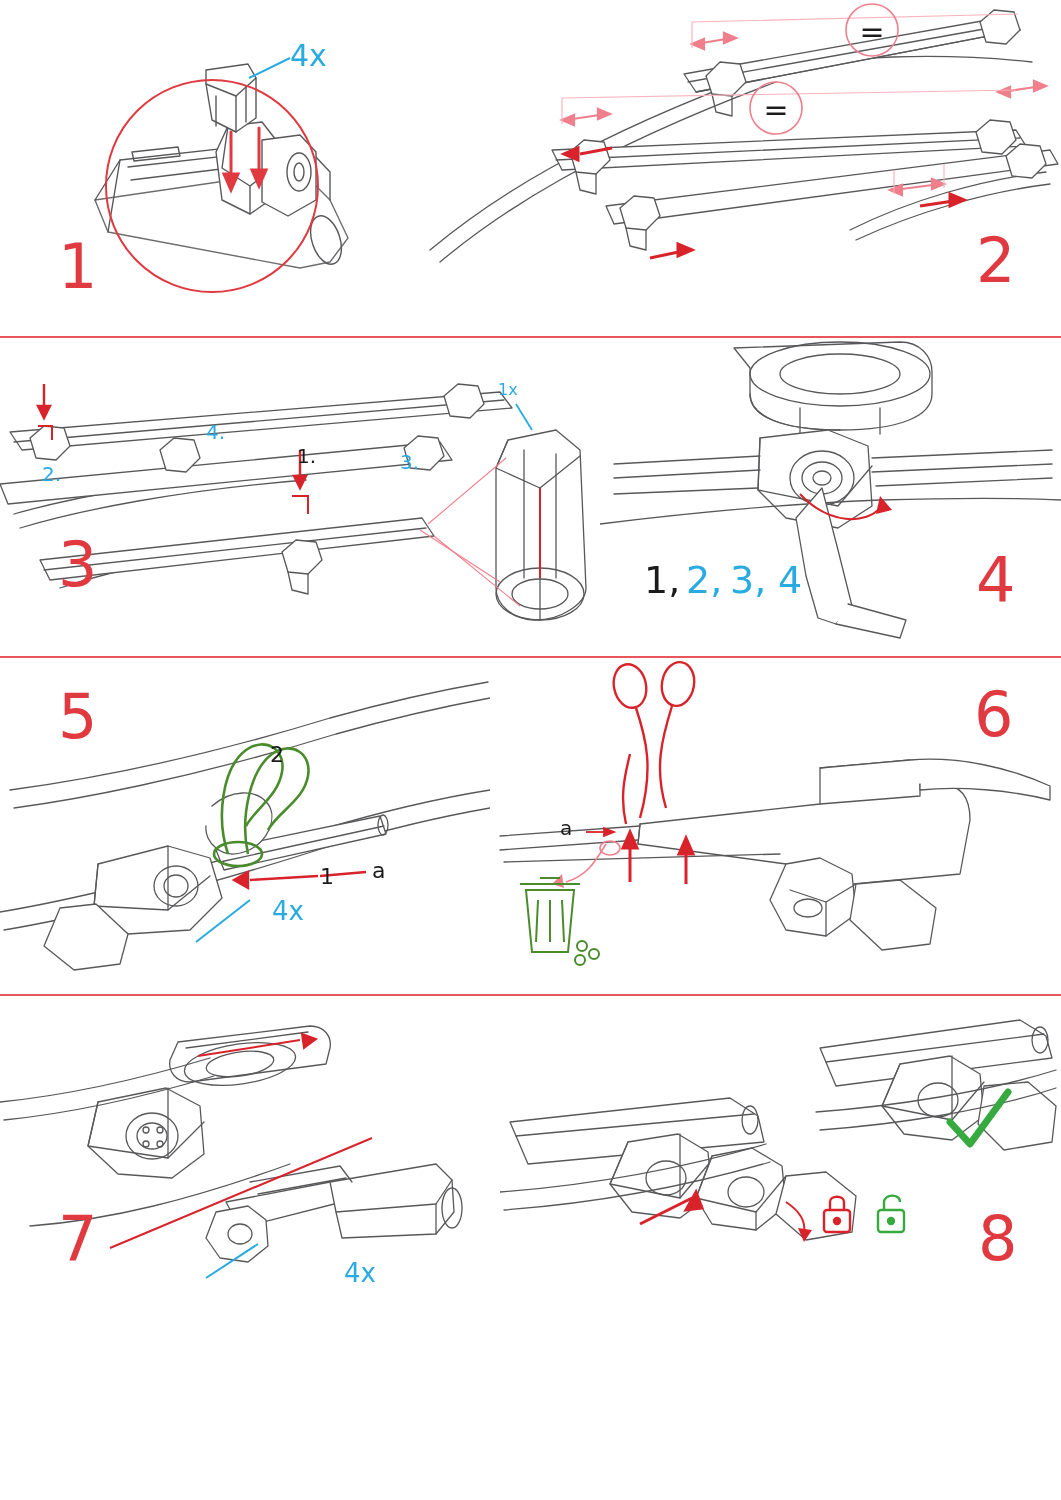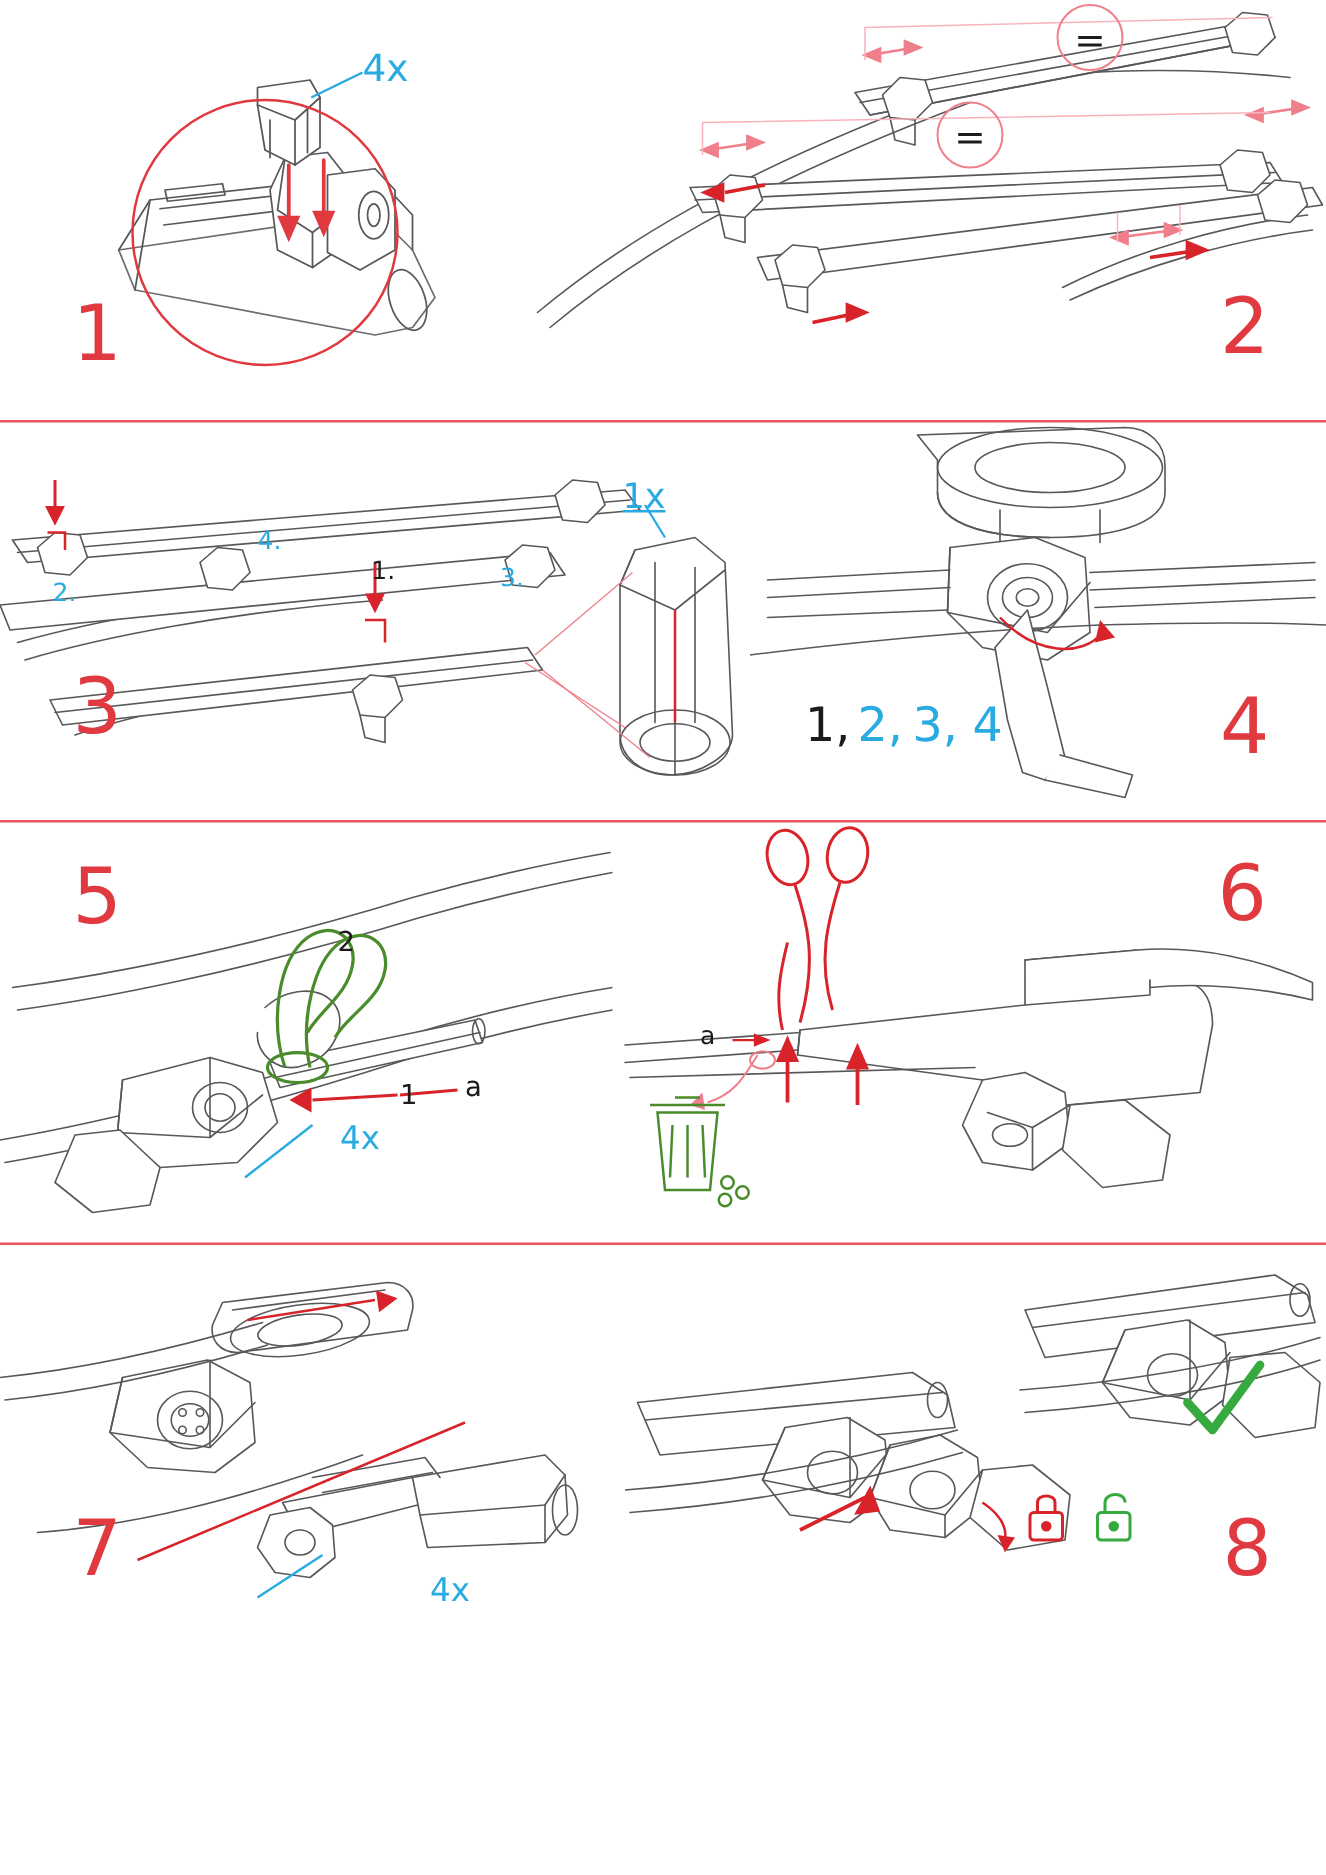--- a/index.html
+++ b/index.html
@@ -202,21 +202,21 @@
       </g>
       <g fill="none" stroke="#d8232a" stroke-width="2">
         <path d="M38 88 L52 88 L52 102"></path>
         <path d="M292 158 L308 158 L308 176"></path>
       </g>
 
       <g stroke="#29abe2" stroke-width="1.8" fill="none">
         <path d="M516 66 L532 92"></path>
       </g>
     </svg>
-    <div class="lbl cyan" style="left:498px;top:42px;font-size:28px;text-decoration:underline;">1x</div>
+    <div class="lbl cyan" style="left:498px;top:42px;font-size:16px;">1x</div>
     <div class="lbl" style="left:297px;top:106px;font-size:20px;color:#1b1b1b;">1.</div>
     <div class="lbl cyan" style="left:42px;top:124px;font-size:20px;">2.</div>
     <div class="lbl cyan" style="left:400px;top:112px;font-size:20px;">3.</div>
     <div class="lbl cyan" style="left:206px;top:82px;font-size:20px;">4.</div>
     <div class="stepnum" style="left:58px;top:196px;">3</div>
   </div>
 
   <div class="panel" style="left:600px;top:338px;width:461px;height:318px;">
     <svg class="artbox" viewBox="0 0 461 318">
       <g fill="none" stroke="#58585b" stroke-width="1.3" stroke-linecap="round" stroke-linejoin="round">

